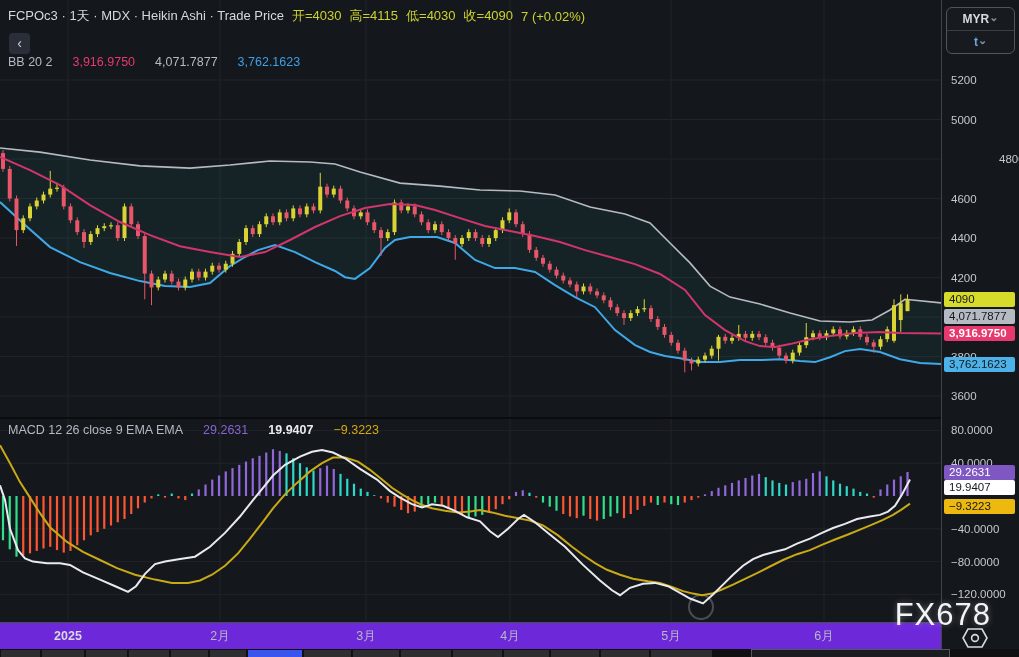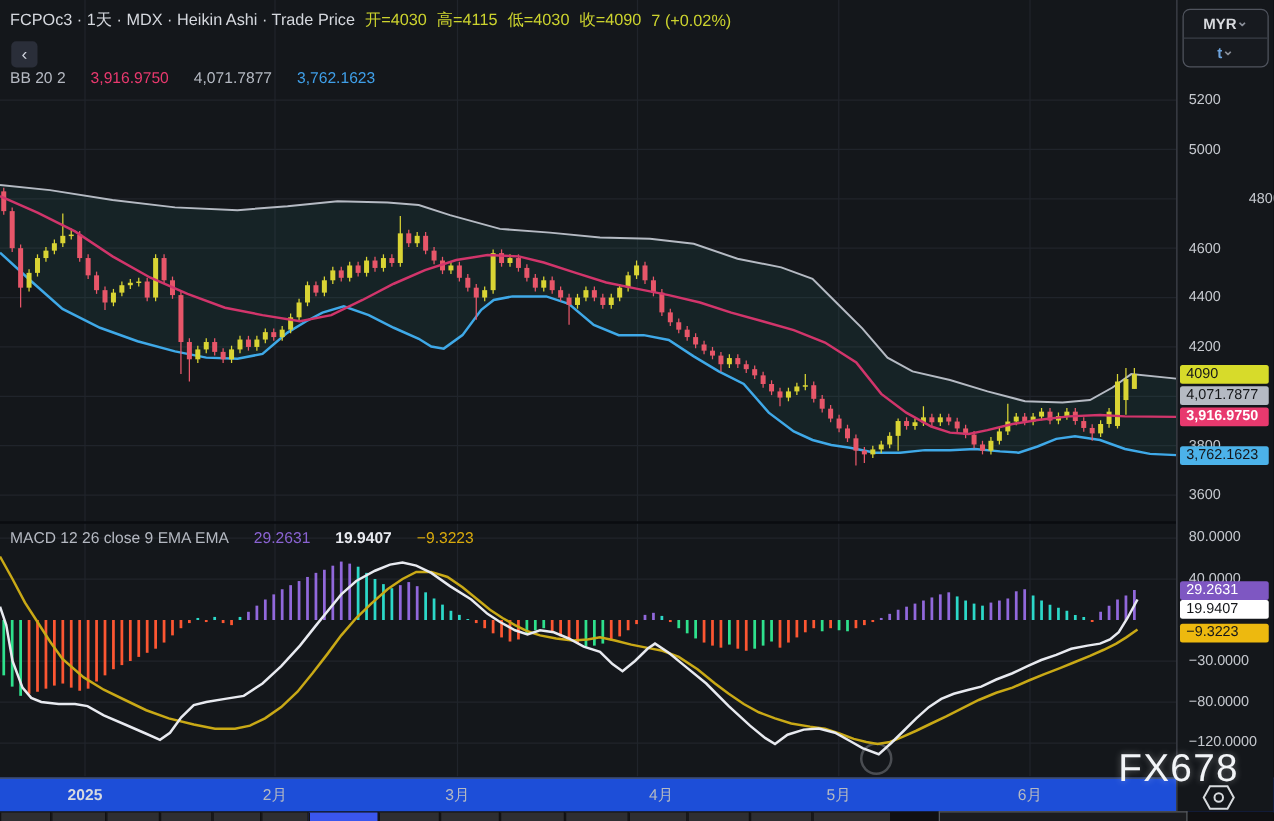--- a/index.html
+++ b/index.html
@@ -48,21 +48,21 @@
     border:1px solid #50545e;border-radius:6px;z-index:6;background:#171a1f;
   }
   .dd-row{
     height:22px;display:flex;align-items:center;justify-content:center;
     padding:0 7px;font-size:12px;color:#d8dade;cursor:pointer;font-weight:bold;
   }
   .dd-row + .dd-row{border-top:1px solid #3a3e47;color:#6ea3dc;}
   .dd-chev{color:#8b909a;font-size:11px;margin-top:-4px;}
   .time-axis{
     position:absolute;left:0;top:622px;width:1019px;height:27px;
-    border-top:1px solid #4a4f57;background:#1d4ed8;z-index:3;
+    border-top:1px solid #4a4f57;background:#6d28d9;z-index:3;
   }
   .time-label{
     position:absolute;top:0;transform:translateX(-50%);
     font-size:12.5px;color:#b6bac2;line-height:26px;
   }
   .time-label.year{color:#d7dae0;font-weight:bold;}
   .fx-watermark{
     position:absolute;right:28px;top:597px;z-index:7;
     font-size:31px;color:#f2f4f7;letter-spacing:1px;
     text-shadow:0 0 6px rgba(255,255,255,0.35);
@@ -558,37 +558,37 @@
       <div class="axis-tick" style="top: 112.513px;">5000</div>
       <div class="axis-tick" style="top: 152.025px; margin-left: 48px;">4800</div>
       <div class="axis-tick" style="top: 191.537px;">4600</div>
       <div class="axis-tick" style="top: 231.05px;">4400</div>
       <div class="axis-tick" style="top: 270.562px;">4200</div>
       <div class="axis-tick" style="top: 310.075px;">4000</div>
       <div class="axis-tick" style="top: 349.587px;">3800</div>
       <div class="axis-tick" style="top: 389.1px;">3600</div>
       <div class="axis-tick" style="top: 423.4px;">80.0000</div>
       <div class="axis-tick" style="top: 456.2px;">40.0000</div>
-      <div class="axis-tick" style="top: 521.8px;">−30.0000</div>
+      <div class="axis-tick" style="top: 521.8px;">−40.0000</div>
       <div class="axis-tick" style="top: 554.6px;">−80.0000</div>
       <div class="axis-tick" style="top: 587.4px;">−120.0000</div>
       <div class="axis-badge" style="top: 291.794px; background: rgb(215, 219, 42); color: rgb(21, 23, 26);">4090</div>
       <div class="axis-badge" style="top: 309.392px; background: rgb(181, 186, 195); color: rgb(21, 23, 26);">4,071.7877</div>
       <div class="axis-badge" style="top: 325.978px; background: rgb(232, 57, 110); color: rgb(255, 255, 255); font-weight: bold;">3,916.9750</div>
       <div class="axis-badge" style="top: 356.563px; background: rgb(76, 178, 233); color: rgb(21, 23, 26);">3,762.1623</div>
       <div class="axis-badge" style="top: 464.504px; background: rgb(126, 87, 194); color: rgb(255, 255, 255);">29.2631</div>
       <div class="axis-badge" style="top: 480.149px; background: rgb(255, 255, 255); color: rgb(21, 23, 26);">19.9407</div>
       <div class="axis-badge" style="top: 499.144px; background: rgb(237, 185, 15); color: rgb(21, 23, 26);">−9.3223</div>
     </div>
 
   <div class="time-axis" id="time-axis">
       <div class="time-label year" style="left: 68px;">2025</div>
       <div class="time-label" style="left: 220px;">2月</div>
       <div class="time-label" style="left: 366px;">3月</div>
-      <div class="time-label" style="left: 510px; margin-left: 19px;">4月</div>
+      <div class="time-label" style="left: 510px;">4月</div>
       <div class="time-label" style="left: 671px;">5月</div>
       <div class="time-label" style="left: 824px;">6月</div>
     </div>
 
   <div class="fx-watermark">FX678</div>
   <svg class="fx-logo" width="28" height="22" viewBox="0 0 28 22">
     <polygon points="7,2 21,2 26,11 21,20 7,20 2,11" fill="none" stroke="#e8ebee" stroke-width="1.6"></polygon>
     <circle cx="14" cy="11" r="3.4" fill="none" stroke="#e8ebee" stroke-width="1.6"></circle>
   </svg>
 

